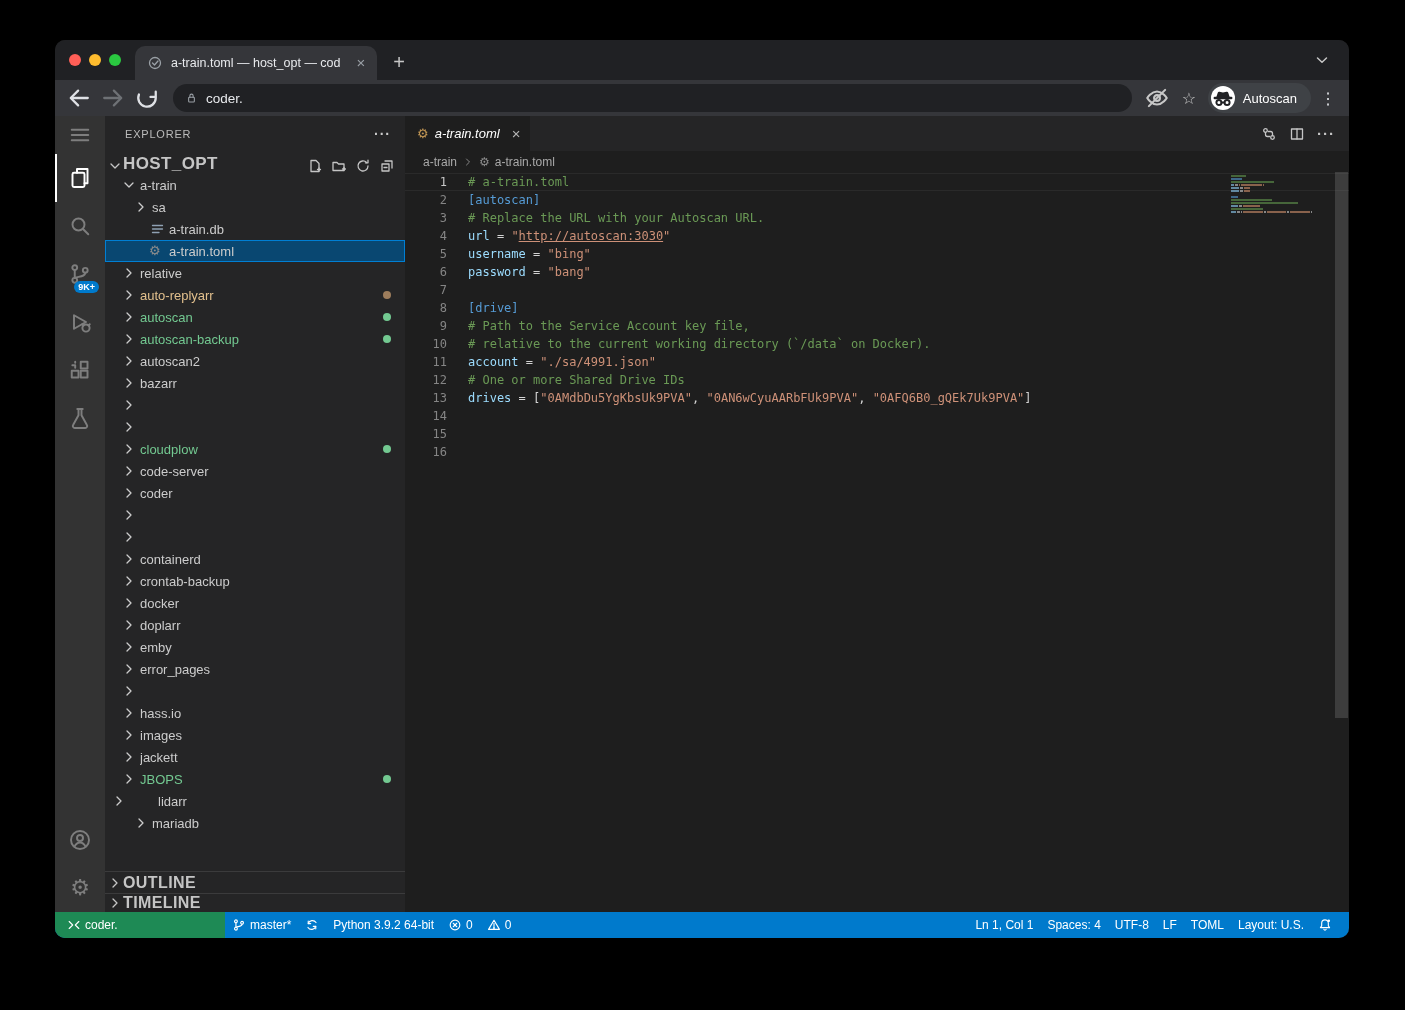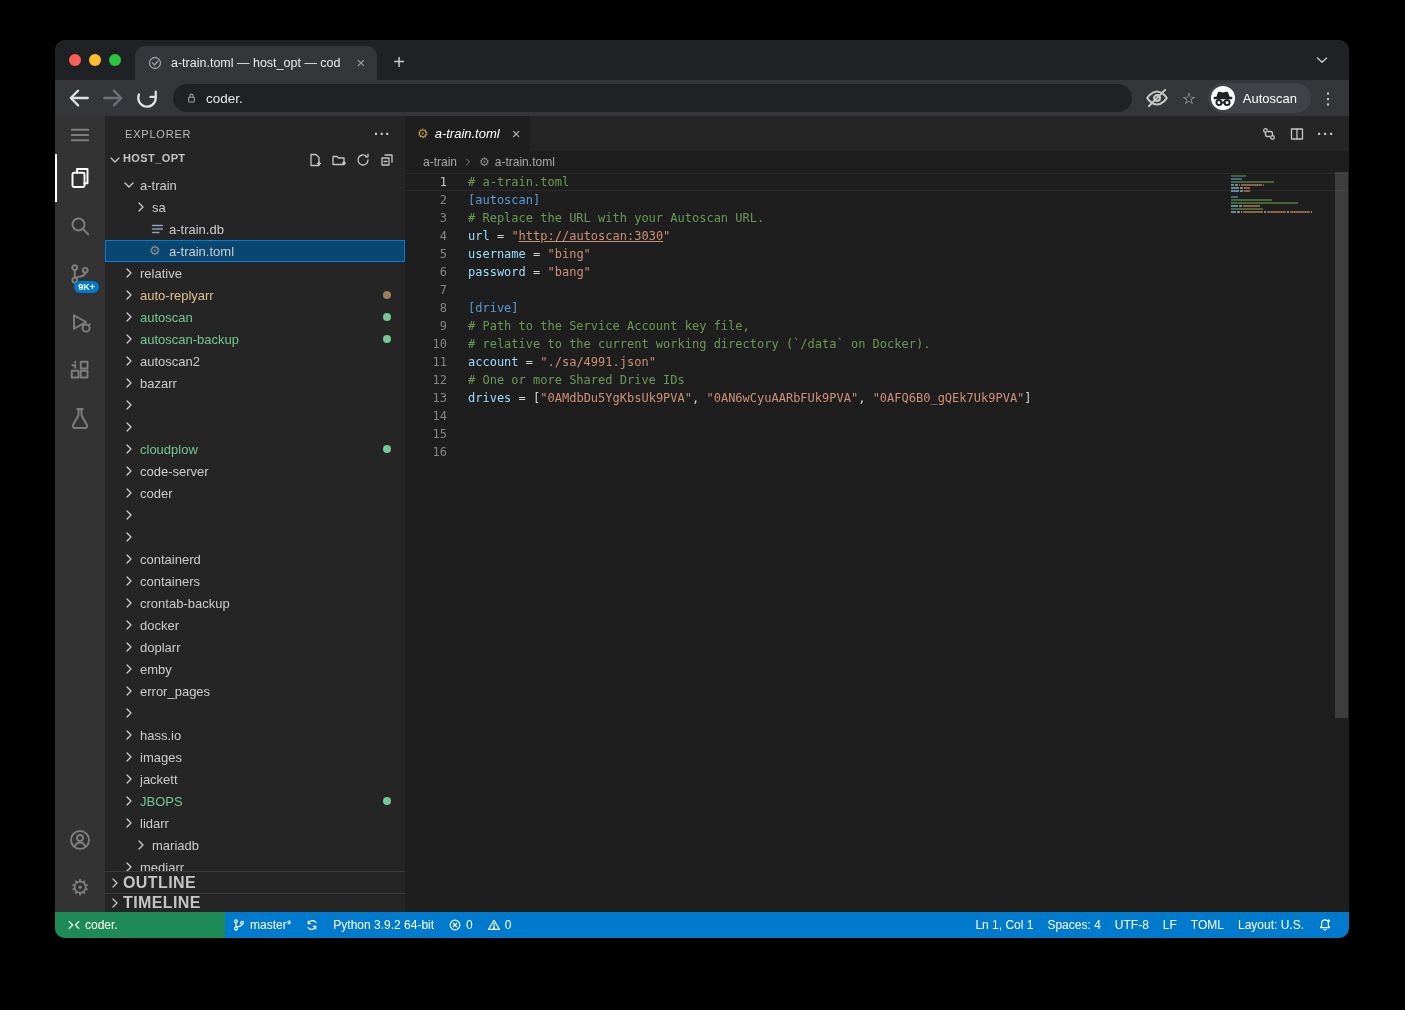--- a/index.html
+++ b/index.html
@@ -45,21 +45,21 @@
   .act.small { height:38px; }
   .act.on { color:#ffffff; border-left-color:#ffffff; }
   .act svg { width:24px; height:24px; }
   .act .glyph { font-size:22px; line-height:22px; }
   .badge { position:absolute; right:4px; bottom:5px; background:#007acc; color:#fff; font-size:9px; font-weight:bold; padding:1px 4px; border-radius:8px; }
   .act-spacer { flex:1; }
   
   .sidebar { width:300px; background:#252526; color:#cccccc; display:flex; flex-direction:column; flex:none; min-height:0; }
   .sb-title { height:36px; flex:none; display:flex; align-items:center; padding:0 14px 0 20px; font-size:11px; letter-spacing:.8px; color:#bbbbbb; }
   .sb-title .more { margin-left:auto; color:#cccccc; font-size:14px; font-weight:bold; letter-spacing:1px; }
-  .sb-section { height:22px; flex:none; display:flex; align-items:flex-start; padding-right:10px; font-size:11px; font-weight:700; letter-spacing:.4px; color:#c5c5c5; }
+  .sb-section { height:22px; flex:none; display:flex; align-items:flex-end; padding-right:10px; font-size:17px; font-weight:700; letter-spacing:.4px; color:#c5c5c5; }
   .sb-section .chev { width:16px; height:16px; margin-left:2px; color:#c5c5c5; flex:none; }
   .sb-section .acts { margin-left:auto; display:flex; gap:8px; color:#c5c5c5; }
   .sb-section .acts span { width:16px; height:16px; display:block; }
   .tree { flex:1; min-height:0; overflow:hidden; font-size:13px; }
   .trow { height:22px; display:flex; align-items:center; padding-right:10px; position:relative; }
   .trow .chev { width:16px; height:16px; flex:none; color:#cccccc; }
   .trow .ficon { width:17px; height:16px; flex:none; color:#8fa1b3; display:flex; align-items:center; }
   .trow .ficon.gear { color:#8c8c8c; font-size:13px; line-height:14px; }
   .trow .lbl { margin-left:3px; white-space:nowrap; overflow:hidden; flex:1; }
   .trow .dot { width:8px; height:8px; border-radius:50%; flex:none; margin-left:6px; margin-right:4px; }
@@ -453,28 +453,20 @@
                   </svg>
                 </span>
                 <span class="lbl">containerd</span>
               </div>
               <div class="trow" style="padding-left: 16px;">
                 <span class="chev">
                   <svg viewBox="0 0 16 16" fill="none" stroke="currentColor" stroke-width="1.3" stroke-linecap="round" stroke-linejoin="round" width="100%" height="100%">
                     <polyline points="6 4 10 8 6 12"></polyline>
                   </svg>
                 </span>
-                <span class="lbl">containers</span>
-              </div>
-              <div class="trow" style="padding-left: 16px;">
-                <span class="chev">
-                  <svg viewBox="0 0 16 16" fill="none" stroke="currentColor" stroke-width="1.3" stroke-linecap="round" stroke-linejoin="round" width="100%" height="100%">
-                    <polyline points="6 4 10 8 6 12"></polyline>
-                  </svg>
-                </span>
                 <span class="lbl">crontab-backup</span>
               </div>
               <div class="trow" style="padding-left: 16px;">
                 <span class="chev">
                   <svg viewBox="0 0 16 16" fill="none" stroke="currentColor" stroke-width="1.3" stroke-linecap="round" stroke-linejoin="round" width="100%" height="100%">
                     <polyline points="6 4 10 8 6 12"></polyline>
                   </svg>
                 </span>
                 <span class="lbl">docker</span>
               </div>
@@ -536,43 +528,35 @@
               </div>
               <div class="trow" style="padding-left: 16px;">
                 <span class="chev">
                   <svg viewBox="0 0 16 16" fill="none" stroke="currentColor" stroke-width="1.3" stroke-linecap="round" stroke-linejoin="round" width="100%" height="100%">
                     <polyline points="6 4 10 8 6 12"></polyline>
                   </svg>
                 </span>
                 <span class="lbl c-green">JBOPS</span>
                 <span class="dot" style="background: rgb(115, 201, 145);"></span>
               </div>
-              <div class="trow" style="padding-left: 16px;">
+              <div class="trow" style="padding-left: 6px; gap: 28px;">
                 <span class="chev">
                   <svg viewBox="0 0 16 16" fill="none" stroke="currentColor" stroke-width="1.3" stroke-linecap="round" stroke-linejoin="round" width="100%" height="100%">
                     <polyline points="6 4 10 8 6 12"></polyline>
                   </svg>
                 </span>
                 <span class="lbl">lidarr</span>
               </div>
               <div class="trow" style="padding-left: 28px;">
                 <span class="chev">
                   <svg viewBox="0 0 16 16" fill="none" stroke="currentColor" stroke-width="1.3" stroke-linecap="round" stroke-linejoin="round" width="100%" height="100%">
                     <polyline points="6 4 10 8 6 12"></polyline>
                   </svg>
                 </span>
                 <span class="lbl">mariadb</span>
-              </div>
-              <div class="trow" style="padding-left: 16px;">
-                <span class="chev">
-                  <svg viewBox="0 0 16 16" fill="none" stroke="currentColor" stroke-width="1.3" stroke-linecap="round" stroke-linejoin="round" width="100%" height="100%">
-                    <polyline points="6 4 10 8 6 12"></polyline>
-                  </svg>
-                </span>
-                <span class="lbl">mediarr</span>
               </div>
             </div>
           <div class="panel-row">
             <span class="chev">
                 <svg viewBox="0 0 16 16" fill="none" stroke="currentColor" stroke-width="1.3" stroke-linecap="round" stroke-linejoin="round" width="100%" height="100%">
                   <polyline points="6 4 10 8 6 12"></polyline>
                 </svg>
               </span>
             <span>OUTLINE</span>
           </div>

